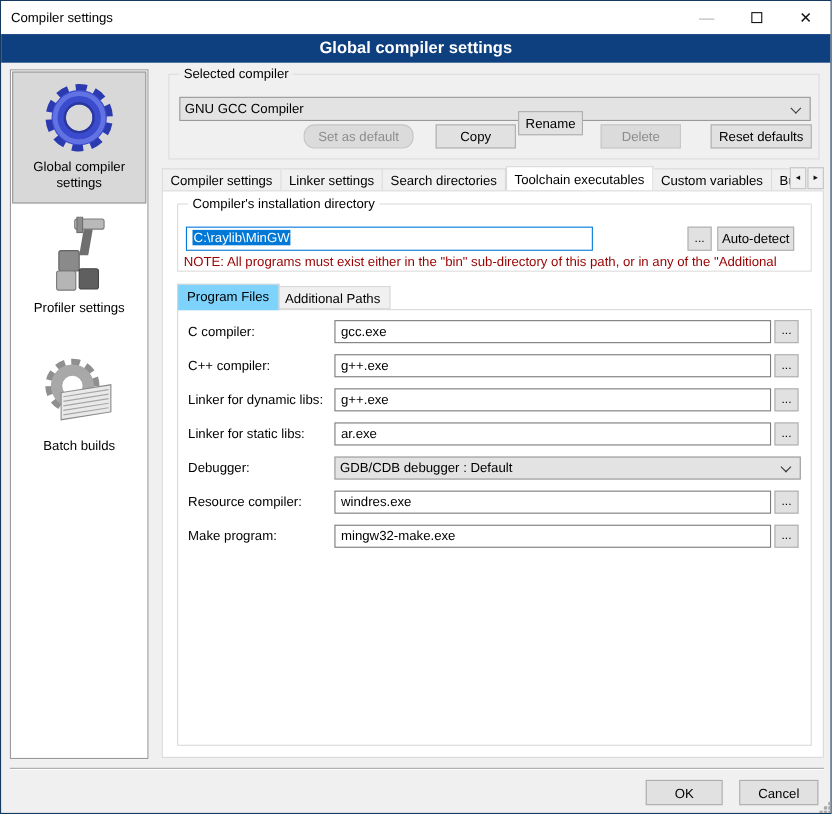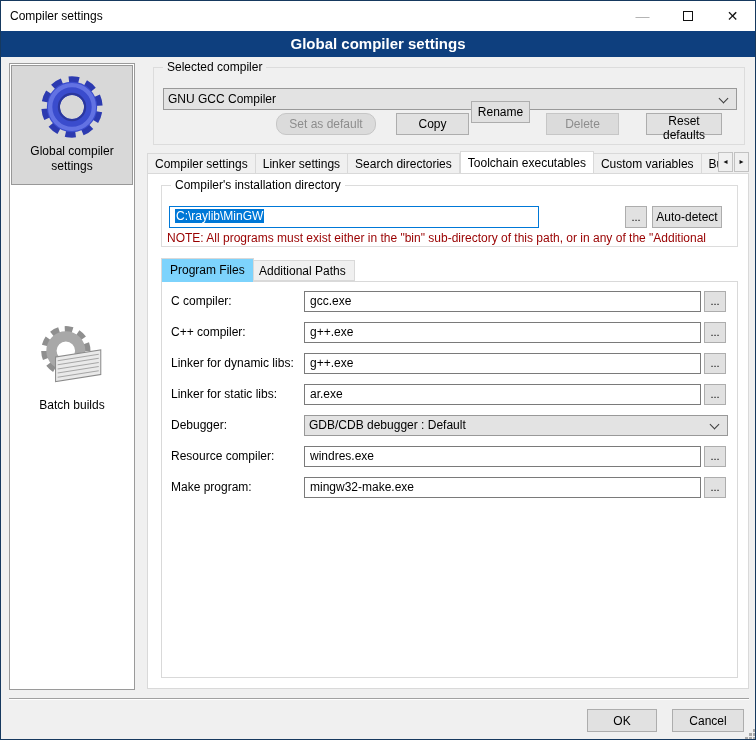--- a/index.html
+++ b/index.html
@@ -101,20 +101,33 @@
         <svg width="70" height="70" viewBox="0 0 64 64">
           <circle cx="32" cy="32" r="22" fill="none" stroke="#2c3ab0" stroke-width="12" stroke-dasharray="8.2 5.6" transform="rotate(10 32 32)"></circle>
           <circle cx="32" cy="32" r="17" fill="none" stroke="#3a4ccd" stroke-width="12"></circle>
           <circle cx="32" cy="32" r="20" fill="none" stroke="#6d7ce8" stroke-width="4" opacity="0.8"></circle>
           <circle cx="32" cy="32" r="12" fill="none" stroke="#2b379e" stroke-width="2"></circle>
         </svg>
       </div>
       <div class="side-label">Global compiler settings</div>
     </div>
 
+    <div class="side-item" style="top:127px; height:112px;">
+      <div class="icon-wrap">
+        <svg width="66" height="74" viewBox="0 0 64 72">
+          <rect x="28" y="2" width="26" height="9" rx="2" fill="#b9b9b9" stroke="#7d7d7d"></rect>
+          <rect x="30" y="0" width="5" height="14" fill="#8d8d8d" stroke="#6e6e6e"></rect>
+          <path d="M36 11 L44 11 L40 34 L32 34 Z" fill="#6f6f6f"></path>
+          <rect x="14" y="30" width="18" height="18" rx="2" fill="#8a8a8a" stroke="#636363"></rect>
+          <rect x="12" y="48" width="17" height="17" rx="2" fill="#b5b5b5" stroke="#7c7c7c"></rect>
+          <rect x="32" y="46" width="17" height="18" rx="2" fill="#5f5f5f" stroke="#454545"></rect>
+        </svg>
+      </div>
+      <div class="side-label">Profiler settings</div>
+    </div>
 
     <div class="side-item" style="top:252px; height:112px;">
       <div class="icon-wrap">
         <svg width="70" height="74" viewBox="0 0 68 72">
           <circle cx="28" cy="28" r="19" fill="none" stroke="#8f8f8f" stroke-width="10" stroke-dasharray="7 5" transform="rotate(12 28 28)"></circle>
           <circle cx="28" cy="28" r="14" fill="none" stroke="#a8a8a8" stroke-width="10"></circle>
           <g transform="translate(18,34) skewY(-9)">
             <rect x="0" y="0" width="44" height="24" fill="#e9e9e9" stroke="#8a8a8a"></rect>
             <line x1="2" y1="4" x2="42" y2="4" stroke="#a5a5a5"></line>
             <line x1="2" y1="8" x2="42" y2="8" stroke="#a5a5a5"></line>
@@ -132,21 +145,21 @@
     <span class="gb-label on-gray">Selected compiler</span>
   </div>
   <div class="combo" style="left:162px; top:87px; width:574px; height:22px;">
     <span>GNU GCC Compiler</span>
     <span class="chev"></span>
   </div>
   <button class="btn disabled" style="left:275px; top:112px; width:100px;border-radius:10px;">Set as default</button>
   <button class="btn" style="left:395px; top:112px; width:73px;">Copy</button>
   <button class="btn" style="left:470px; top:100px; width:59px;">Rename</button>
   <button class="btn disabled" style="left:545px; top:112px; width:73px;">Delete</button>
-  <button class="btn" style="left:645px; top:112px; width:76px;">Reset defaults</button>
+  <button class="btn" style="left:645px; top:112px; width:92px;">Reset defaults</button>
 
   <div class="tabstrip">
     <div class="tab">Compiler settings</div>
     <div class="tab">Linker settings</div>
     <div class="tab">Search directories</div>
     <div class="tab active">Toolchain executables</div>
     <div class="tab">Custom variables</div>
     <div class="tab">Builc</div>
   </div>
   <div class="tab-arrow" style="left:717px;">◂</div>

